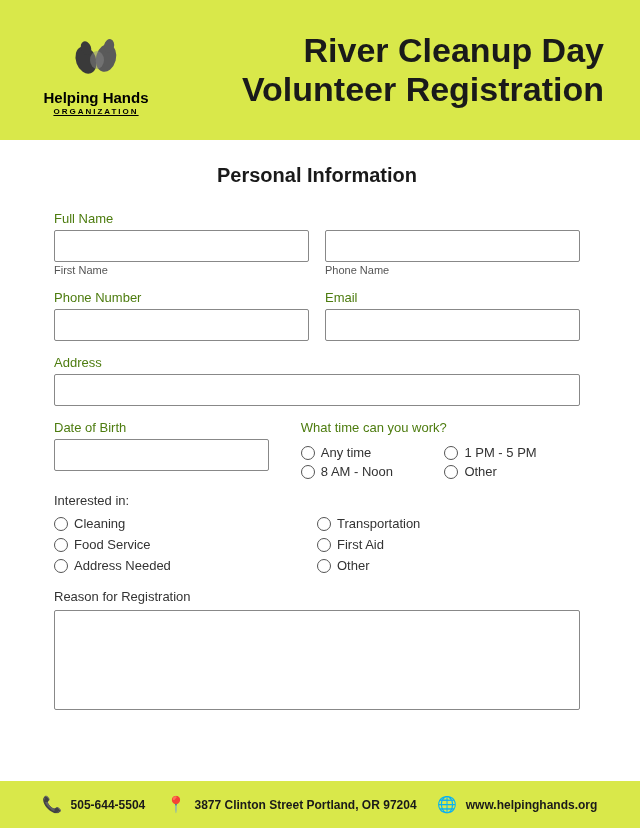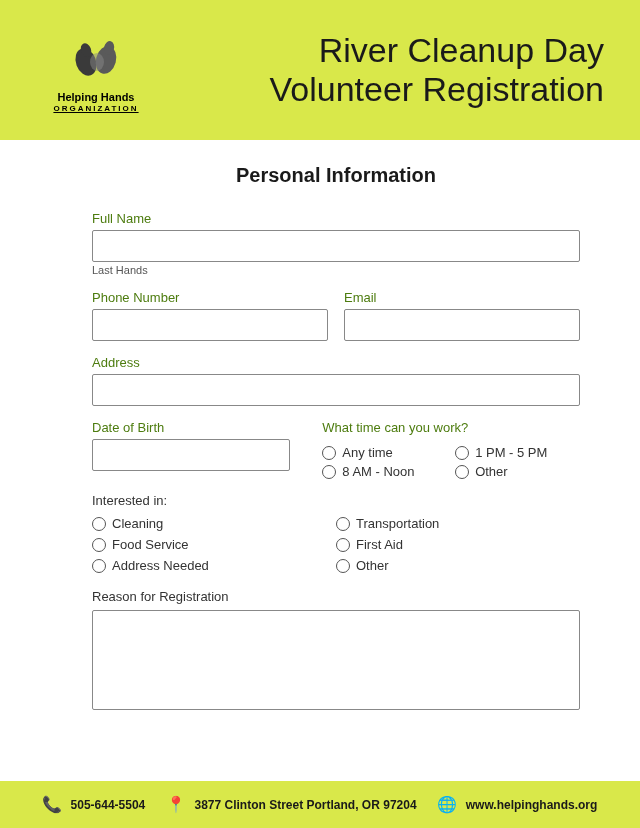--- a/index.html
+++ b/index.html
@@ -32,45 +32,45 @@
       align-items: center;
       min-width: 120px;
     }
     .logo-icon {
       width: 60px;
       height: 60px;
       margin-bottom: 4px;
     }
     .logo-name {
       font-weight: 800;
-      font-size: 11px;
+      font-size: 15px;
       text-align: left;
       line-height: 1.2;
     }
     .logo-sub {
       font-size: 8px;
       letter-spacing: 2px;
       text-align: center;
       font-weight: 600;
       text-decoration: underline;
     }
     .header-title {
       flex: 1;
       text-align: right;
     }
     .header-title h1 {
       font-size: 34px;
-      font-weight: 400;
+      font-weight: 700;
       line-height: 1.15;
       color: #1a1a1a;
     }
     
     .content {
       flex: 1;
-      padding: 24px 60px 20px 92px;
+      padding: 24px 60px 20px 54px;
     }
     .section-title {
       font-size: 20px;
       font-weight: 600;
       text-align: center;
       margin-bottom: 24px;
       color: #1a1a1a;
     }
     .form-group {
       margin-bottom: 14px;
@@ -240,21 +240,25 @@
   </div>
 
   <div class="content">
     <div class="section-title">Personal Information</div>
 
     <div class="form-group">
       <label class="form-label">Full Name</label>
       <div class="form-row">
         <div class="form-col">
           <input type="text" class="form-input" style="">
-          <span class="sub-label">Last Hands</span>
+          <span class="sub-label">First Name</span>
+        </div>
+        <div class="form-col">
+          <input type="text" class="form-input" style="">
+          <span class="sub-label">Phone Name</span>
         </div>
       </div>
     </div>
 
     <div class="form-group">
       <div class="form-row">
         <div class="form-col">
           <label class="form-label">Phone Number</label>
           <input type="text" class="form-input" style="">
         </div>

